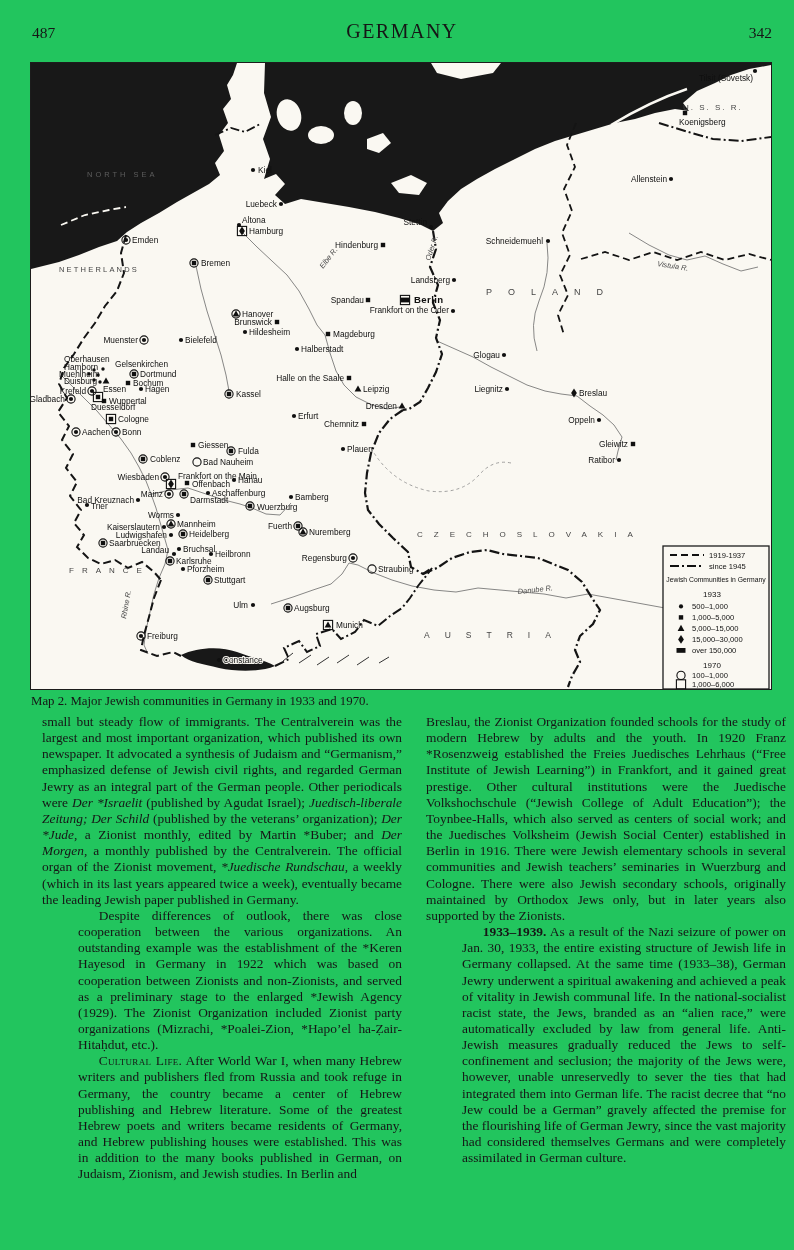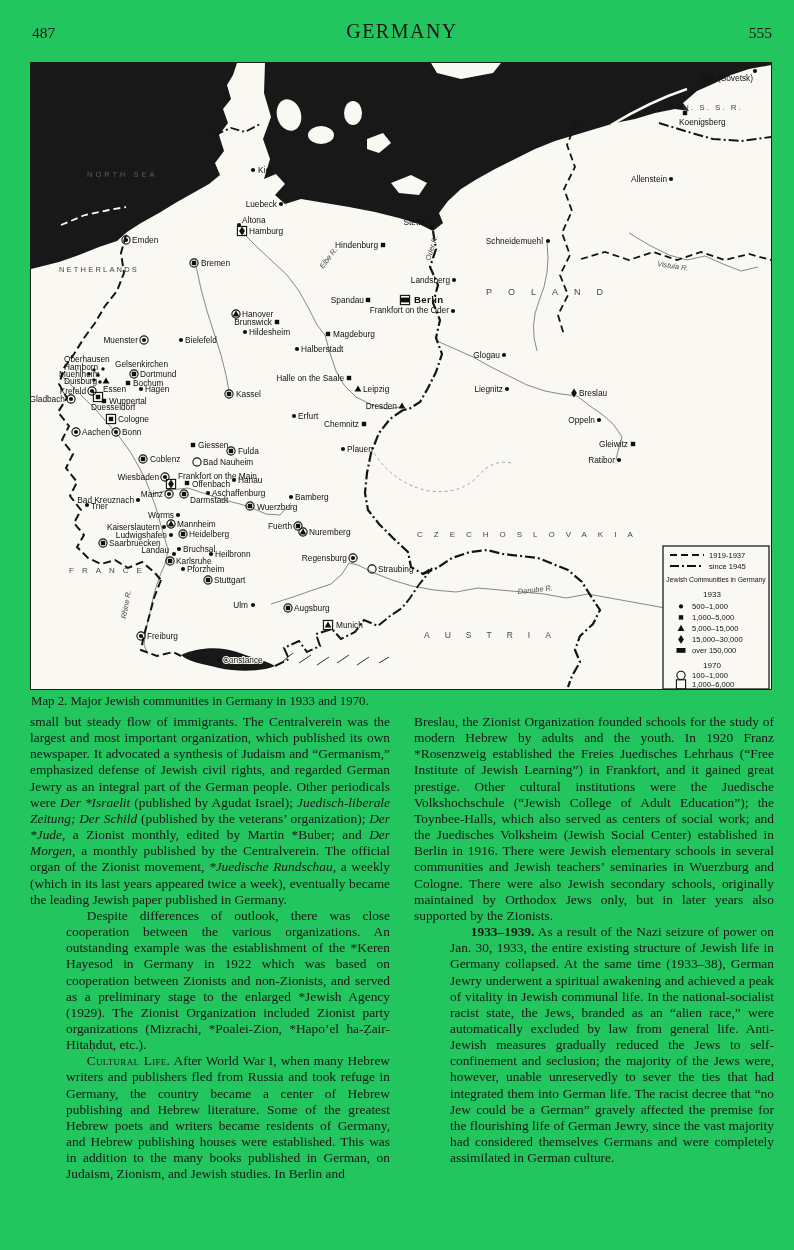--- a/index.html
+++ b/index.html
@@ -5,21 +5,21 @@
   html,body{margin:0;padding:0;background:#d8d6d0;}
   .page{position:relative;width:794px;height:1250px;background:#22c55e;overflow:hidden;
         font-family:"Liberation Serif","DejaVu Serif",serif;color:#161616;}
   .page-header{position:absolute;top:20px;left:32px;right:22px;display:flex;
         justify-content:space-between;align-items:baseline;font-size:15.5px;}
   .running-head{letter-spacing:1.5px;font-size:20px;}
   .map-frame{position:absolute;left:30px;top:62px;width:740px;height:626px;
         border:1.6px solid #1c1c1c;background:#faf8f2;box-sizing:content-box;}
   .map-frame svg{display:block;width:100%;height:100%;}
   .map-caption{position:absolute;left:31px;top:694px;font-size:12.8px;}
-  .columns{position:absolute;left:30px;top:714px;width:744px;display:flex;gap:24px;}
+  .columns{position:absolute;left:42px;top:714px;width:744px;display:flex;gap:24px;}
   .col{width:360px;text-align:justify;font-size:13.4px;line-height:16.15px;}
   .col p{margin:0;}
   .col p.indent{text-indent:1.55em;margin-left:36px;}
   .st-i{font-style:italic;}
   .st-b{font-weight:bold;}
   .st-sc{font-variant:small-caps;letter-spacing:.3px;}
   
   .city-label{font-family:"Liberation Sans","DejaVu Sans",sans-serif;font-size:8.3px;fill:#101010;}
   .city-label.bold{font-weight:bold;font-size:9.6px;letter-spacing:.4px;}
   .region{font-family:"Liberation Sans","DejaVu Sans",sans-serif;}
@@ -29,21 +29,21 @@
   .legend-year{font-family:"Liberation Sans","DejaVu Sans",sans-serif;font-size:8px;fill:#111;}
 </style>
 </head>
 <body>
 
 <div class="page">
 
   <div class="page-header">
     <span>487</span>
     <span class="running-head">GERMANY</span>
-    <span>555</span>
+    <span>342</span>
   </div>
 
   <div class="map-frame">
     <svg id="map-svg" viewBox="0 0 740 626">
 
       <g id="geo-g">
         <path fill="#181818" d="M0,0 L206,0 L202,12 L196,22 L200,36 L192,46 L197,60 L188,72 L193,88 L184,100 L189,112 L178,121 L162,130 L146,139 L128,150 L110,160 L96,169 L86,178 L68,184 L48,192 L28,199 L0,206 Z"></path>
         <path fill="#181818" d="M234,0 L740,0 L740,2 L718,6 L700,12 L684,20 L666,28 L652,40 L658,48 L644,46 L624,50 L604,56 L584,60 L564,66 L544,72 L524,78 L504,86 L484,96 L464,106 L446,116 L430,126 L417,138 L408,150 L412,160 L402,168 L388,161 L368,155 L344,149 L318,144 L294,140 L270,136 L254,141 L244,132 L254,121 L245,111 L233,116 L239,96 L232,76 L240,54 L233,30 Z"></path>
 
         <ellipse cx="258" cy="52" rx="12" ry="16" fill="#faf8f2" transform="rotate(-15 258 52)"></ellipse>

